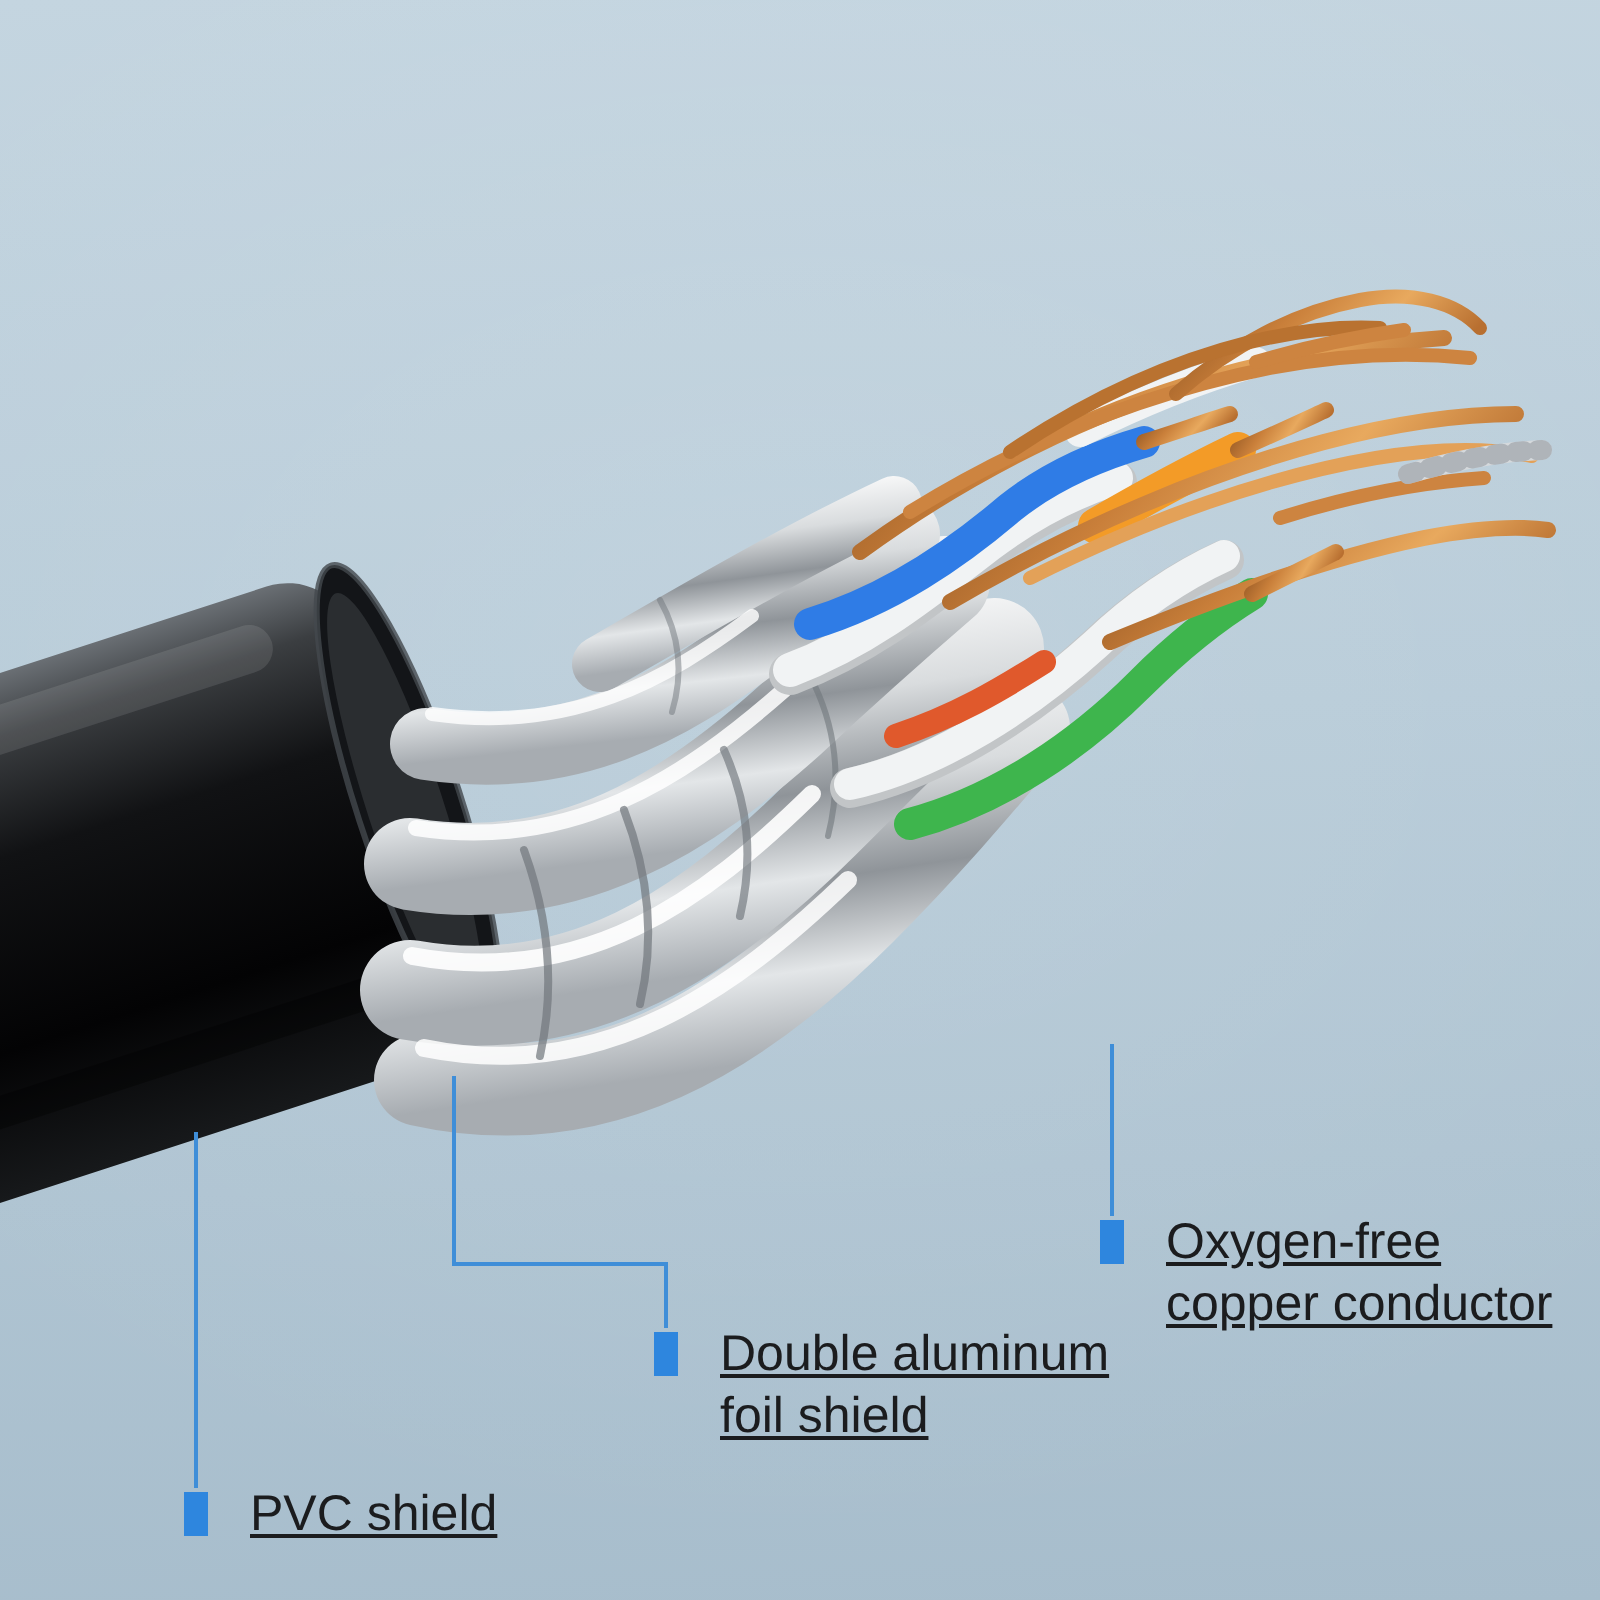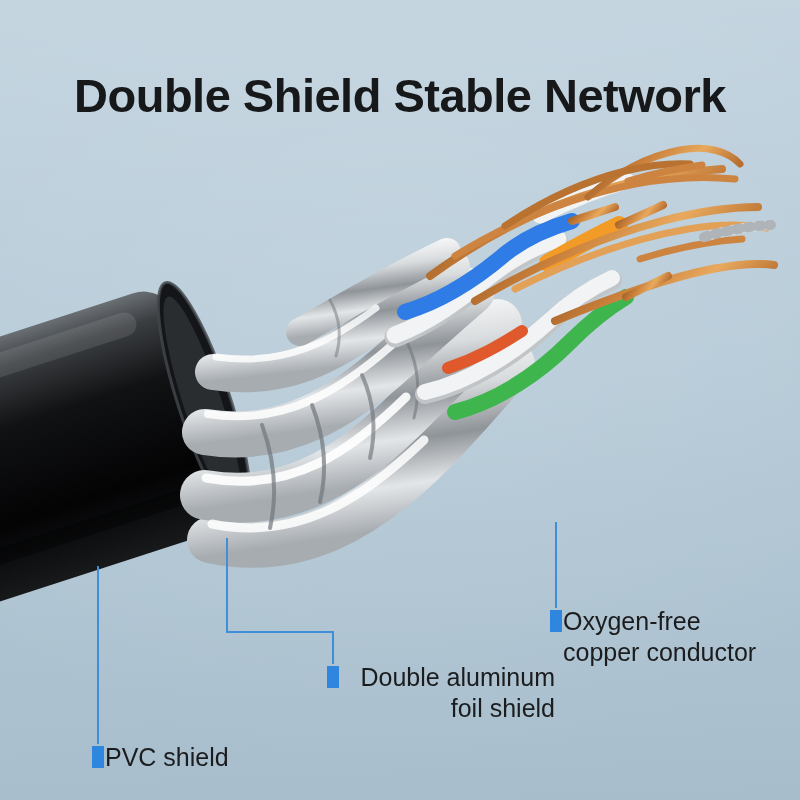--- a/index.html
+++ b/index.html
@@ -29,45 +29,45 @@
     position: absolute;
     left: 0;
     top: 0;
     width: 800px;
     height: 800px;
   }
   .callout {
     position: absolute;
     display: flex;
     align-items: flex-start;
-    gap: 1px;
+    gap: 21px;
     color: #1b1c1e;
     font-size: 25px;
     line-height: 31px;
+    text-decoration: underline;
   }
   .bullet {
     flex: 0 0 auto;
     width: 12px;
     height: 22px;
     margin-top: 4px;
     background: #2e86de;
   }
   .callout-text { display: block; }
   #callout-pvc    { left: 92px;  top: 742px; }
-  #callout-foil   { left: 327px; top: 662px; text-align: right; }
+  #callout-foil   { left: 327px; top: 662px; }
   #callout-copper { left: 550px; top: 606px; }
   #callout-foil .callout-text,
   #callout-copper .callout-text { width: 215px; }
 </style>
 </head>
 <body>
 
 <div class="stage">
 
-  <h1 class="title">Double Shield Stable Network</h1>
 
   <svg class="cable-art" viewBox="0 0 800 800" xmlns="http://www.w3.org/2000/svg">
     <defs>
       <linearGradient id="jacketGrad" x1="0" y1="0" x2="0" y2="1">
         <stop offset="0" stop-color="#6a6f74"></stop>
         <stop offset="0.12" stop-color="#3b3e41"></stop>
         <stop offset="0.35" stop-color="#111214"></stop>
         <stop offset="0.72" stop-color="#030304"></stop>
         <stop offset="1" stop-color="#17191b"></stop>
       </linearGradient>

